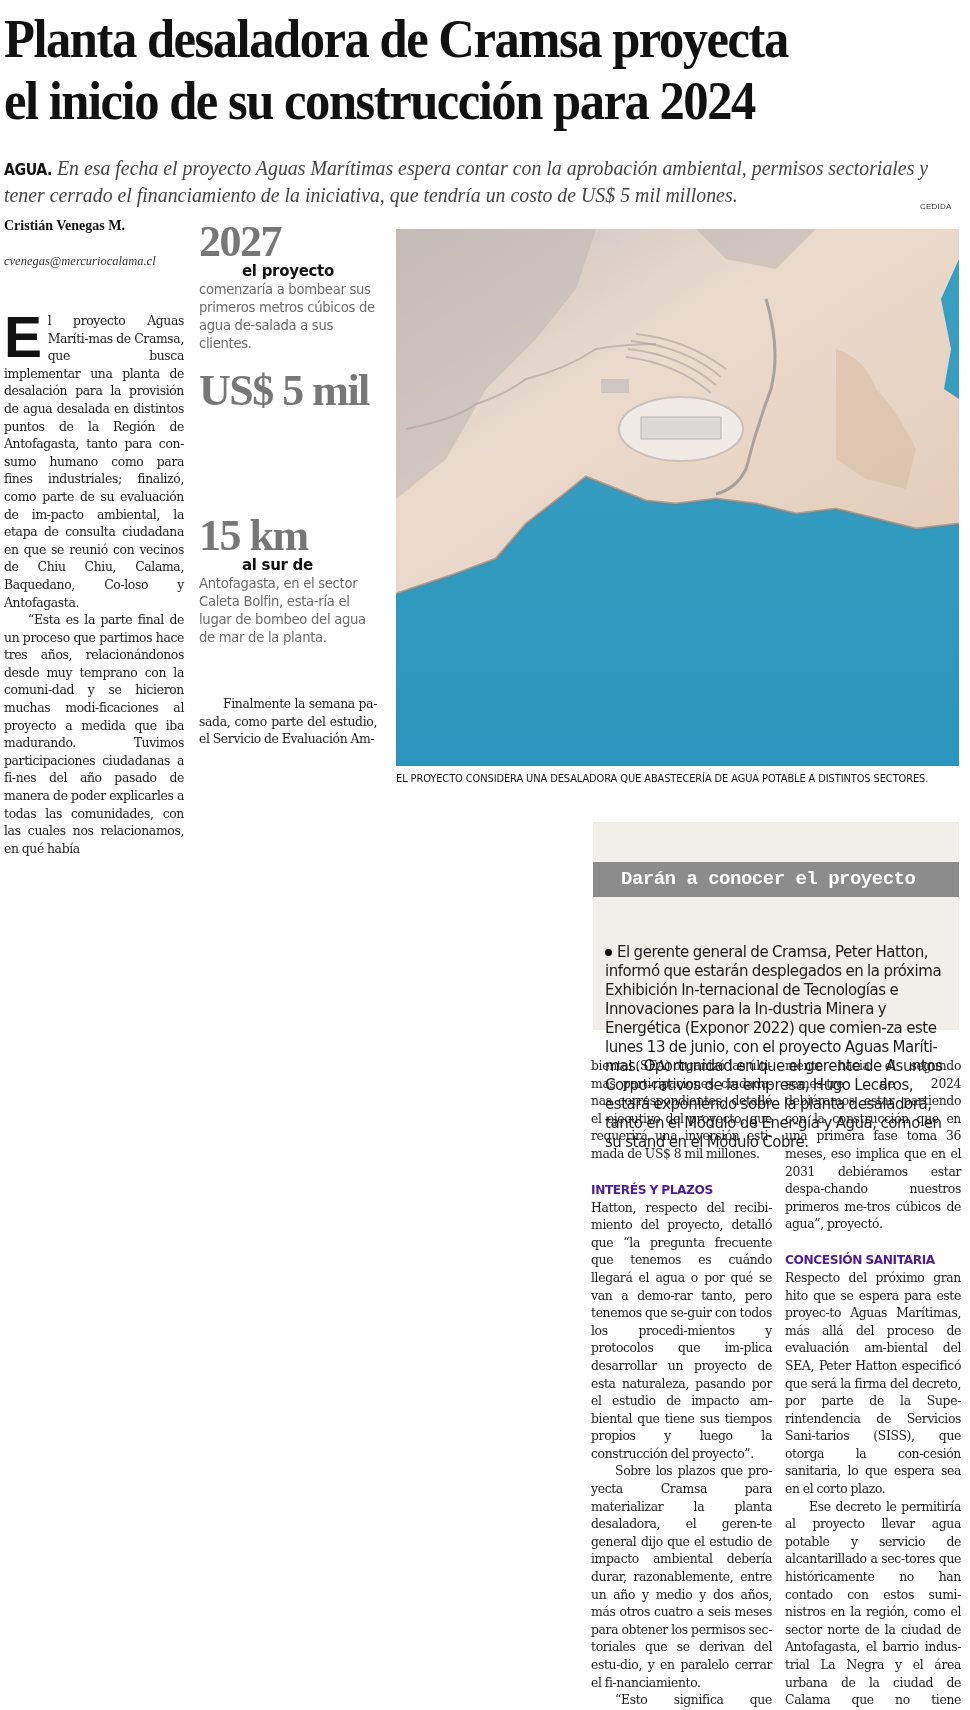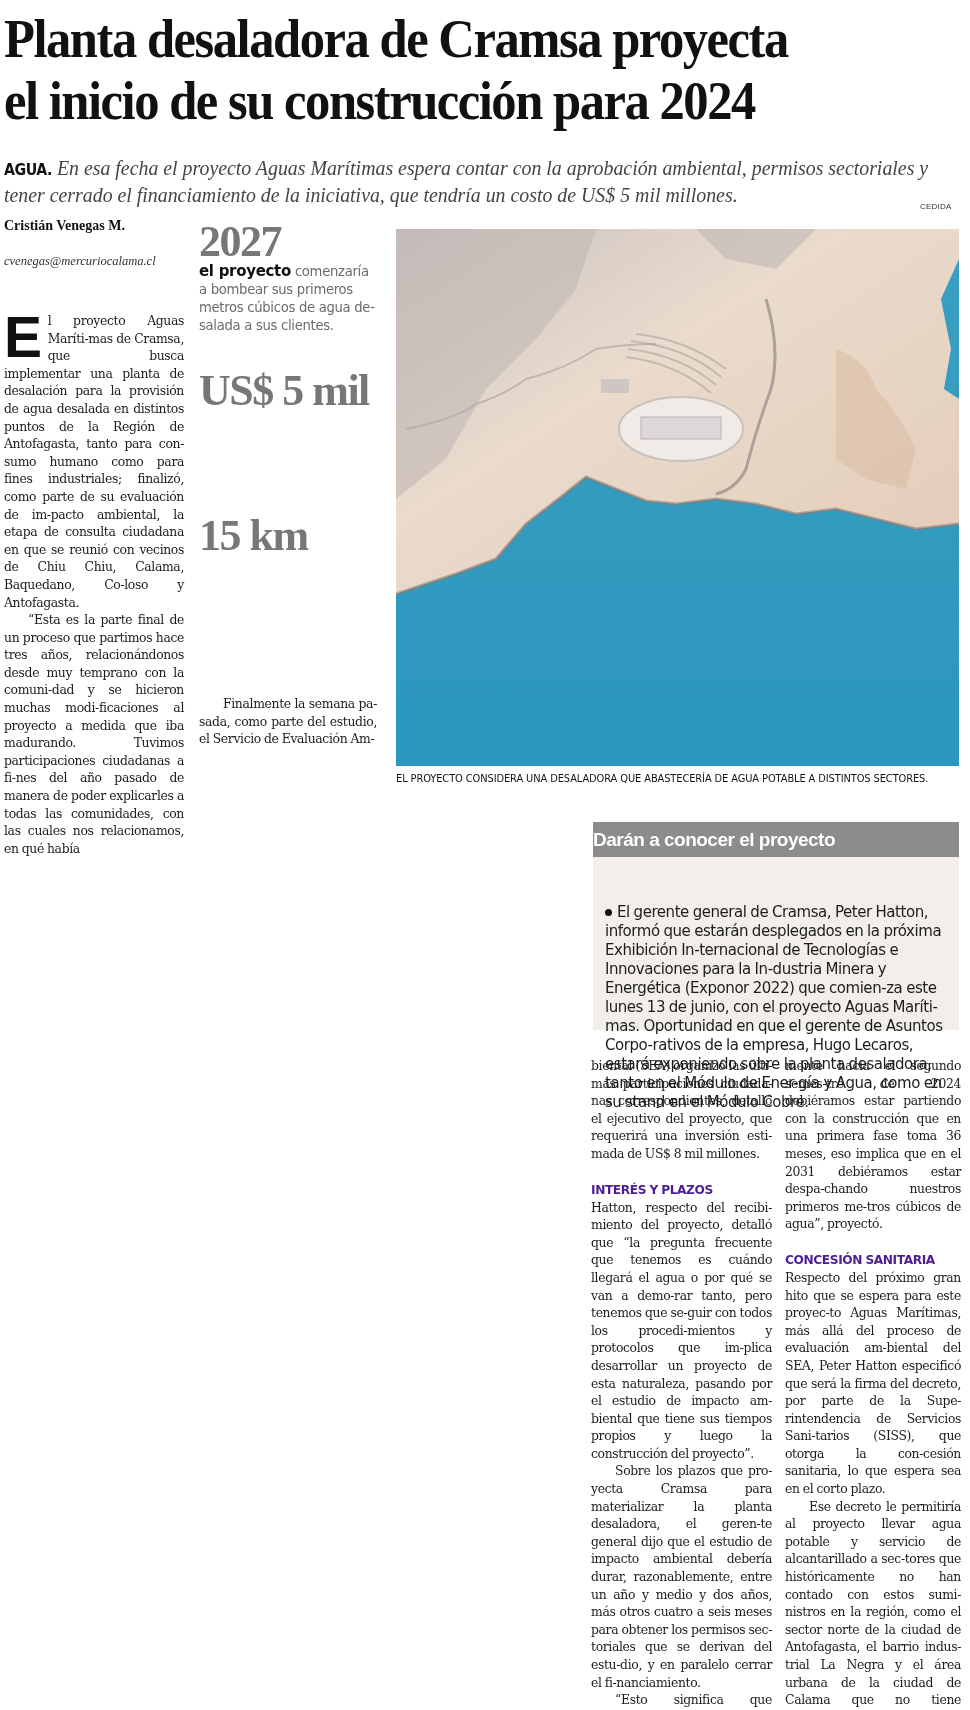--- a/index.html
+++ b/index.html
@@ -33,32 +33,32 @@
     font-size: 57px; line-height: 46px; height: 48px; margin: 2px 6px 0 0; color: #111;
   }
   .fact { left: 199px; width: 178px; }
   .fact .big {
     font-family: "Liberation Serif", serif; font-weight: bold; font-size: 44px; line-height: 36px;
     color: #777; letter-spacing: -1.5px;
   }
   .fact .txt {
     font-family: "DejaVu Sans", sans-serif; font-size: 13.2px; line-height: 18px; color: #6b6b6b; margin-top: 2px; letter-spacing: -0.3px;
   }
-  .fact .txt b { color: #111; font-weight: bold; font-size: 15px; }
+  .fact .txt b { color: #111; font-weight: bold; font-size: 15px; margin-left: 43px; }
   .col2 { left: 199px; top: 695px; width: 178px; }
   .credit { left: 920px; top: 202px; font-family: Liberation Sans, sans-serif; font-size: 8px; color: #333; letter-spacing: 0.2px; }
   .photo { left: 396px; top: 229px; width: 563px; height: 537px; overflow: hidden; }
   .caption {
     left: 396px; top: 772px; font-family: "DejaVu Sans", sans-serif; font-size: 10.6px; color: #111;
     letter-spacing: -0.1px; white-space: nowrap; transform: scaleX(0.93); transform-origin: left top;
   }
   .sidebar { left: 593px; top: 822px; width: 366px; height: 208px; background: #f2efea; }
   .sidebar-head {
-    height: 35px; background: #8c8c8c; color: #fff; font-family: Liberation Sans, sans-serif;
-    font-weight: bold; font-size: 19px; line-height: 35px; padding-left: 0; letter-spacing: -0.5px;
+    height: 35px; background: #8c8c8c; color: #fff; font-family: Liberation Mono, monospace;
+    font-weight: bold; font-size: 19px; line-height: 35px; padding-left: 28px; letter-spacing: -0.5px; margin-top: 40px;
   }
   .sidebar-body {
     padding: 6px 8px 0 12px; font-family: "DejaVu Sans", sans-serif; font-size: 15px;
     line-height: 19px; color: #1c1c1c; letter-spacing: -0.45px; word-spacing: -0.5px; margin-top: 40px;
   }
   .bullet { display: inline-block; width: 7px; height: 7px; border-radius: 50%; background: #111; margin-right: 5px; vertical-align: 1px; }
   .col3 { left: 591px; top: 1057px; width: 181px; }
   .col4 { left: 785px; top: 1057px; width: 176px; }
   .subtitle { font-family: "DejaVu Sans", sans-serif; font-weight: bold; font-size: 12.2px; line-height: 18px; color: #4c1d95; margin-top: 18px; letter-spacing: -0.4px; }
 </style>
@@ -87,20 +87,21 @@
 
 <div class="abs fact" style="top:224px;">
   <div class="big">2027</div>
   <div class="txt"><b>el proyecto</b><span> comenzaría a bombear sus primeros metros cúbicos de agua de-salada a sus clientes.</span></div>
 </div>
 <div class="abs fact" style="top:373px;">
   <div class="big">US$ 5 mil</div>
 </div>
 <div class="abs fact" style="top:518px;">
   <div class="big">15 km</div>
+  <div class="txt"><b>al sur de</b><span> Antofagasta, en el sector Caleta Bolfin, esta-ría el lugar de bombeo del agua de mar de la planta.</span></div>
 </div>
 
 <div class="abs col col2">
   <p class="indent">Finalmente la semana pa-sada, como parte del estudio, el Servicio de Evaluación Am-</p>
 </div>
 
 <div class="abs credit">CEDIDA</div>
 <div class="abs photo">
   <svg width="563" height="537" viewBox="0 0 563 537">
     <defs>

